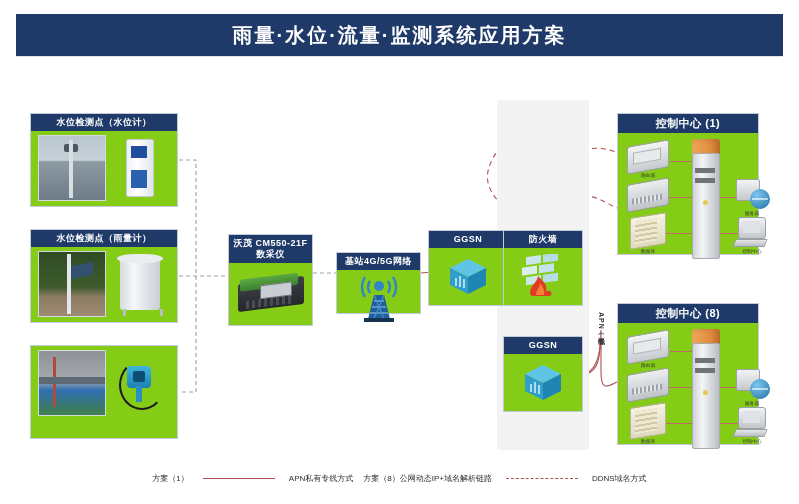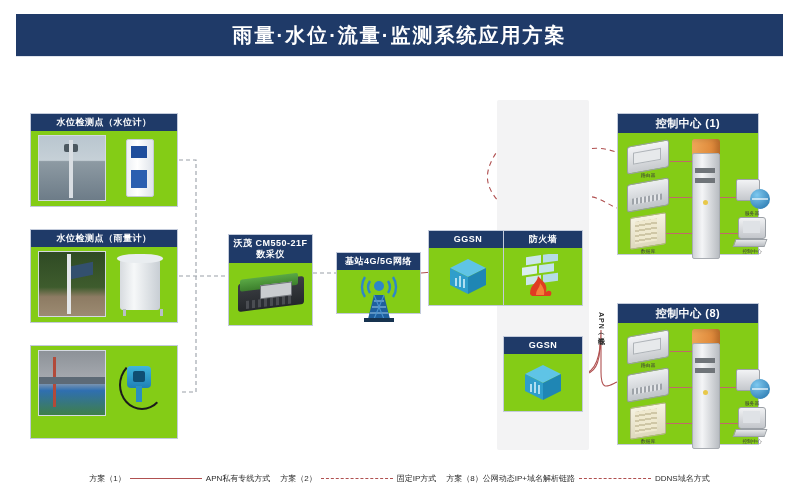--- a/index.html
+++ b/index.html
@@ -130,21 +130,21 @@
   svg.wires{position:absolute;left:0;top:0;width:799px;height:504px;pointer-events:none;}
 
   .apn-label{
     position:absolute;left:596px;top:312px;
     font-size:7px;color:#2f2f2f;font-weight:bold;
     writing-mode:vertical-rl;letter-spacing:1px;
   }
 
   
   .legend{position:absolute;left:0;top:466px;width:799px;height:24px;display:flex;align-items:center;justify-content:center;gap:10px;font-size:8px;color:#2b2b2b;}
-  .lg-item{display:flex;align-items:center;gap:4px;text-align:right;}
+  .lg-item{display:flex;align-items:center;gap:14px;text-align:right;}
   .lg-solid{width:72px;height:0;border-top:1.4px solid #b05050;}
   .lg-dash{width:72px;height:0;border-top:1.4px dashed #b05050;}
   .lg-dash2{width:72px;height:0;border-top:1.4px dashed #b05050;}
 </style>
 </head>
 <body>
 
 <div id="stage">
 
   <div class="banner">
@@ -395,24 +395,19 @@
     </div>
   </div>
 
   <div class="legend">
     <div class="lg-item">
       <span>方案（1）</span>
       <span class="lg-solid"></span>
       <span>APN私有专线方式</span>
     </div>
     <div class="lg-item">
-      <span>方案（2）</span>
-      <span class="lg-dash"></span>
-      <span>固定IP方式</span>
-    </div>
-    <div class="lg-item">
       <span>方案（8）公网动态IP+域名解析链路</span>
       <span class="lg-dash2"></span>
       <span>DDNS域名方式</span>
     </div>
   </div>
 
 </div>
 
 </body></html>

